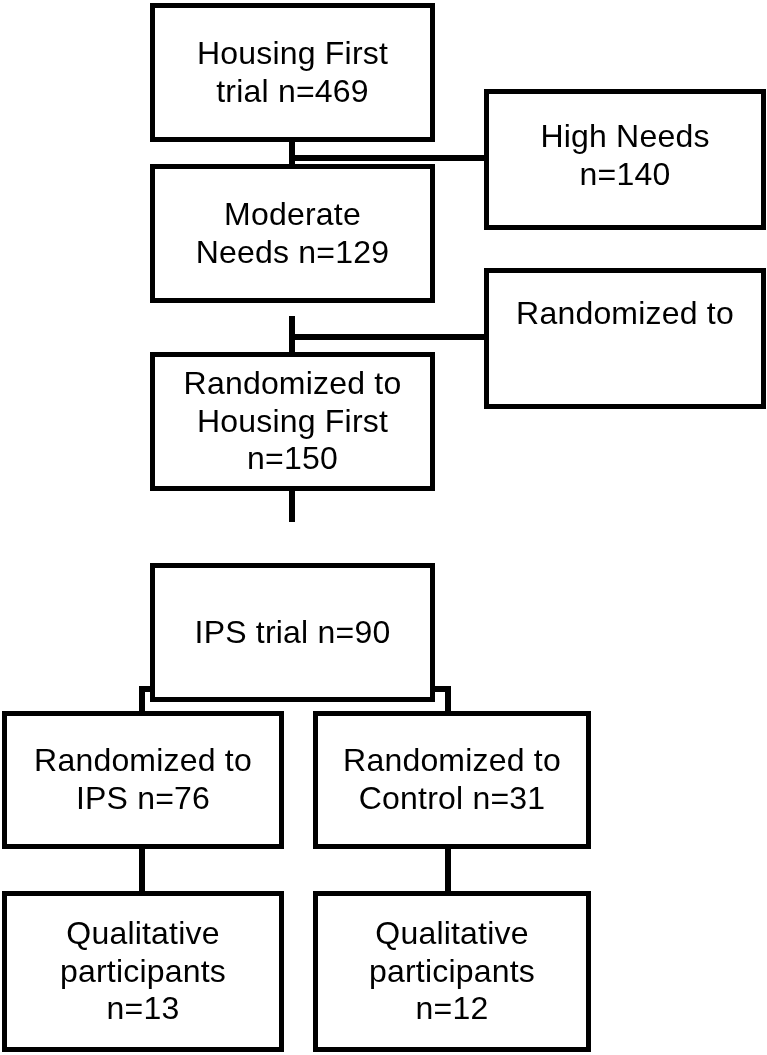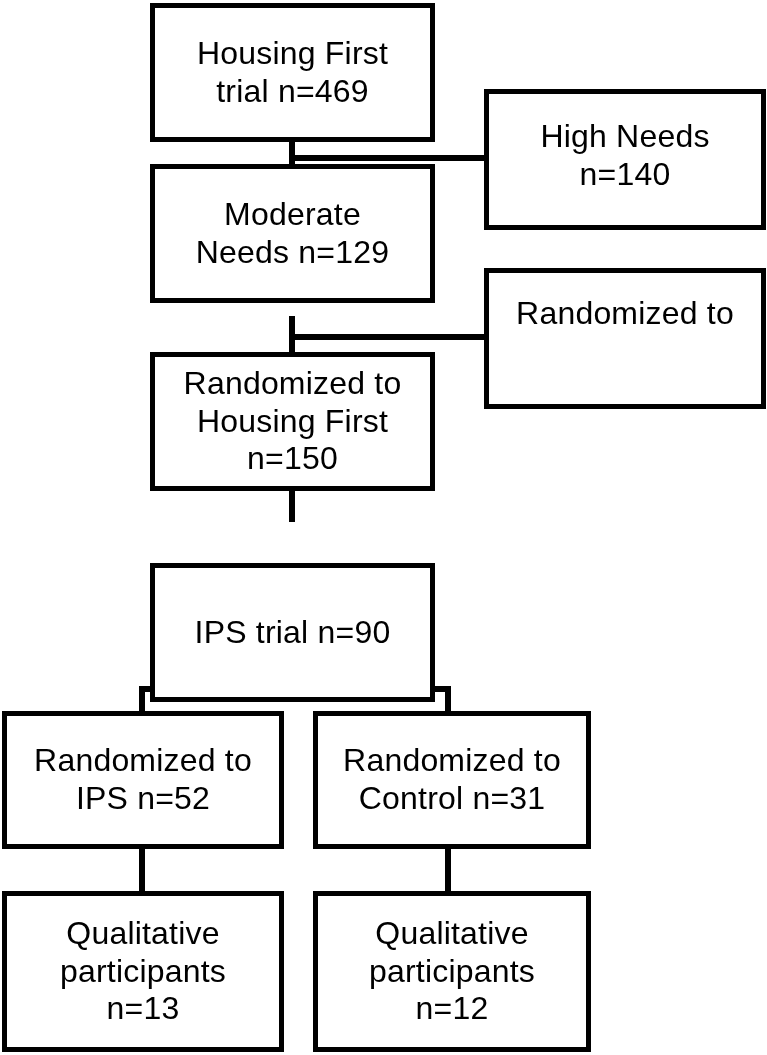--- a/index.html
+++ b/index.html
@@ -93,21 +93,21 @@
     <span class="ln">Housing First</span>
     <span class="ln">n=150</span>
   </div>
 
   <div class="node" style="left:150px; top:516px; width:285px; height:139px;margin-top:47px;">
     <span class="ln">IPS trial n=90</span>
   </div>
 
   <div class="node" style="left:2px; top:711px; width:282px; height:138px;">
     <span class="ln">Randomized to</span>
-    <span class="ln">IPS n=52</span>
+    <span class="ln">IPS n=76</span>
   </div>
 
   <div class="node" style="left:313px; top:711px; width:278px; height:138px;">
     <span class="ln">Randomized to</span>
     <span class="ln">Control n=31</span>
   </div>
 
   <div class="node" style="left:2px; top:891px; width:282px; height:161px;">
     <span class="ln">Qualitative</span>
     <span class="ln">participants</span>

